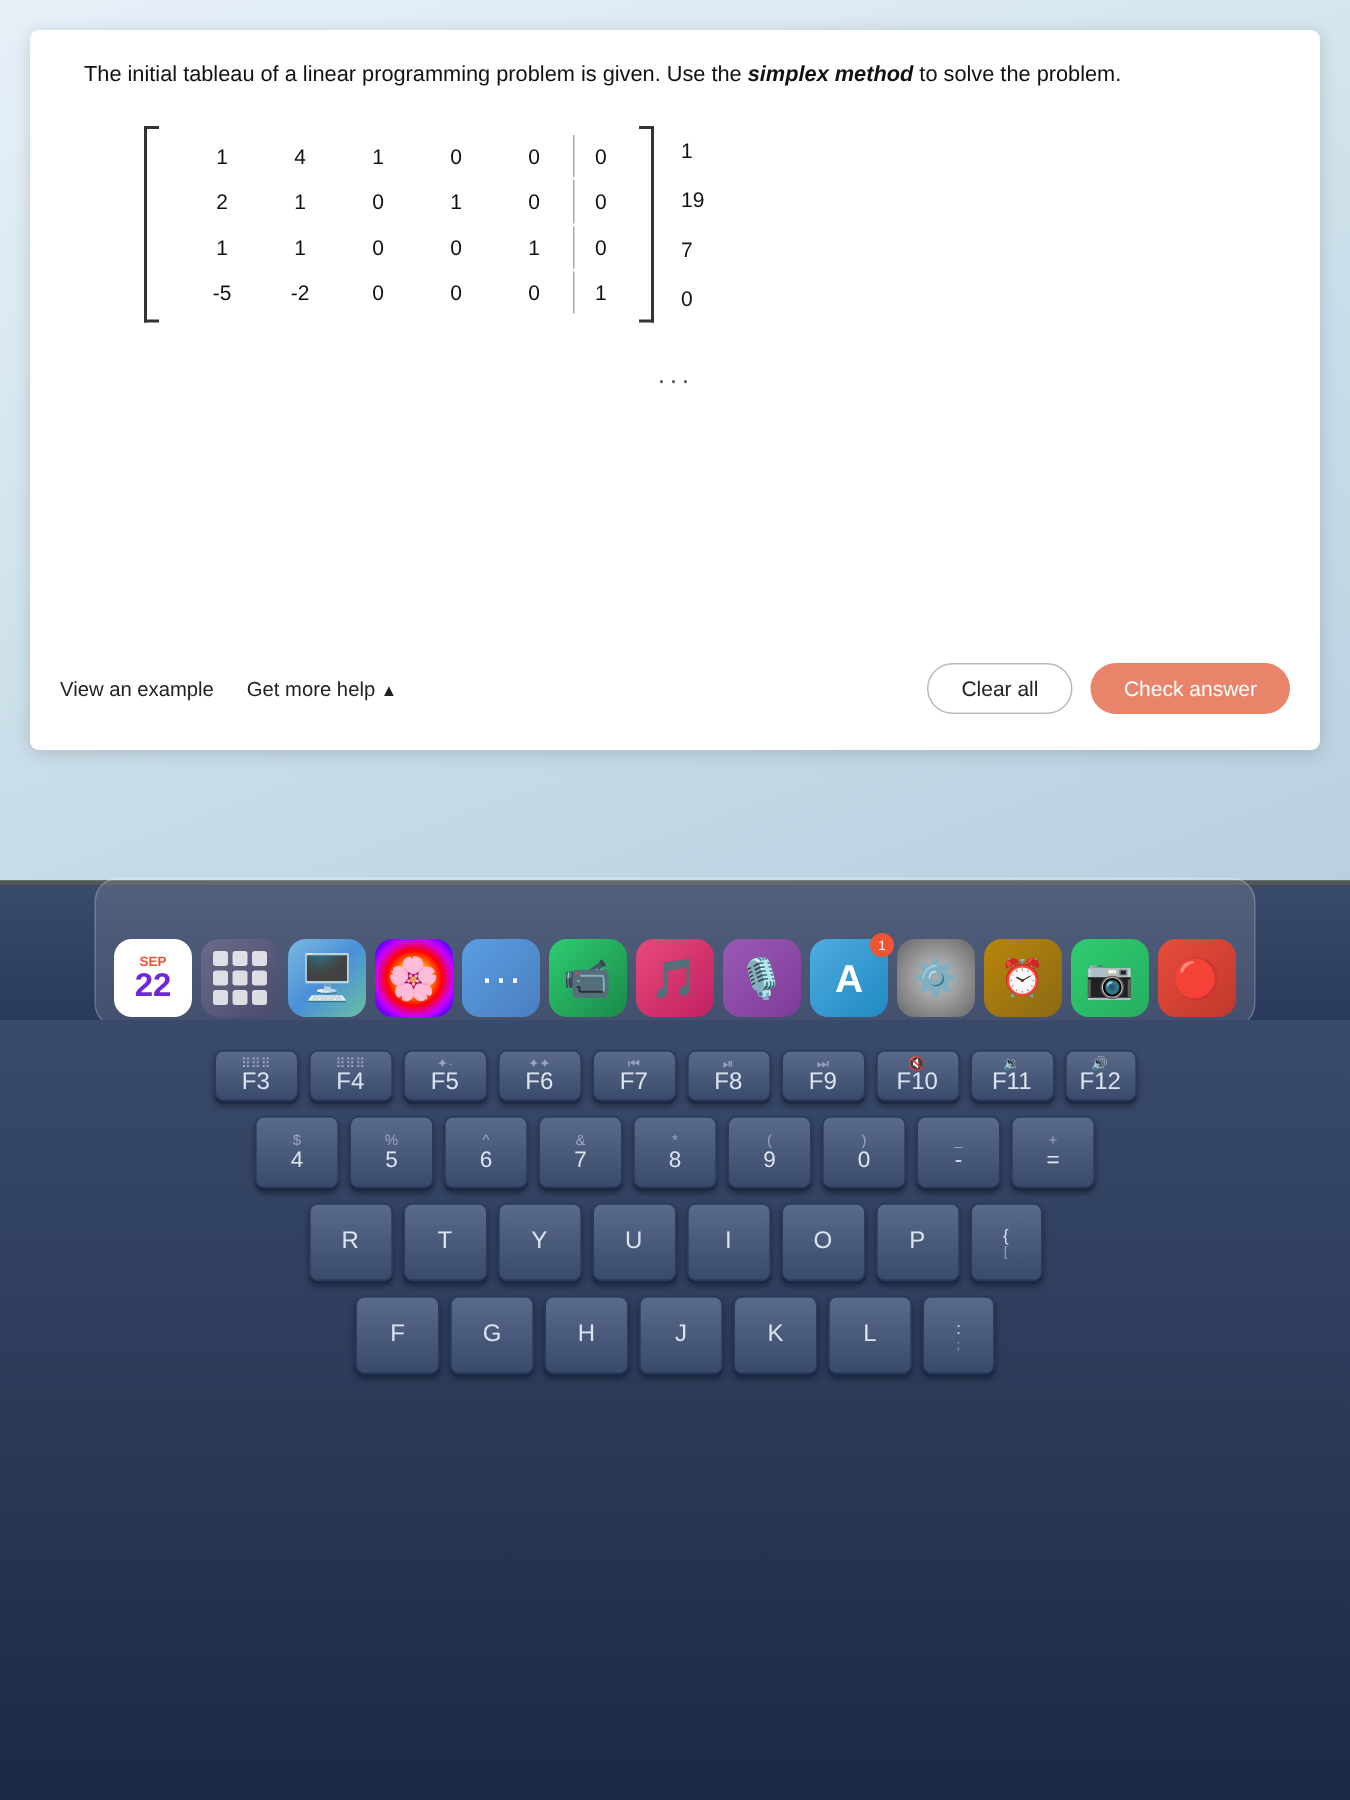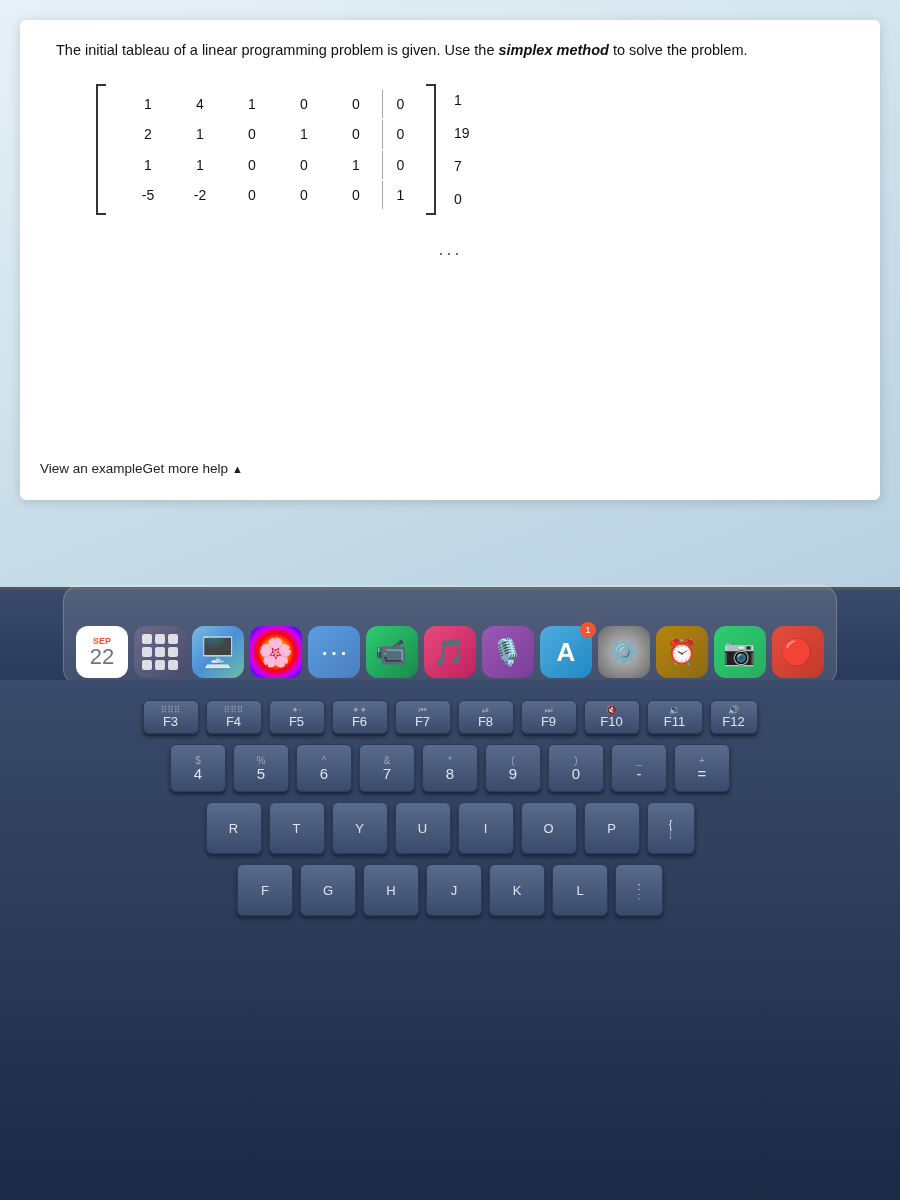--- a/index.html
+++ b/index.html
@@ -143,20 +143,21 @@
       bottom: 24px;
       left: 20px;
       right: 20px;
       display: flex;
       align-items: center;
       justify-content: space-between;
     }
 
     .bottom-left {
       display: flex;
+      gap: 22px;
     }
 
     .bottom-link {
       font-size: 13.5px;
       color: #222;
       text-decoration: none;
       cursor: pointer;
     }
 
     .bottom-link .arrow {
@@ -234,23 +235,23 @@
       margin-top: 32px;
     }
     .dock-item.calendar .cal-month {
       color: #e53;
       font-size: 9px;
       font-weight: 700;
       text-transform: uppercase;
       line-height: 1;
     }
     .dock-item.calendar .cal-day {
-      color: #737373;
+      color: #6d28d9;
       font-size: 22px;
-      font-weight: 400;
+      font-weight: 700;
       line-height: 1;
     }
 
     .dock-item.dots-grid {
       background: linear-gradient(135deg, #6a6a8a, #4a4a6a);
     }
 
     .dock-dot-grid {
       display: grid;
       grid-template-columns: repeat(3,10px);
@@ -330,21 +331,21 @@
       display: flex;
       flex-direction: column;
       align-items: center;
       justify-content: center;
       cursor: pointer;
       box-shadow: 0 2px 0 #1a2a45, 0 3px 4px rgba(0,0,0,0.4);
       position: relative;
     }
 
     .key .main-label {
-      font-size: 13px;
+      font-size: 16px;
       font-weight: 500;
       line-height: 1;
     }
 
     .key .sub-label {
       font-size: 9px;
       color: #9aA4c0;
       line-height: 1;
     }
 
@@ -469,20 +470,24 @@
 
 
     <div class="bottom-bar">
       <div class="bottom-left">
         <span class="bottom-link">View an example</span>
         <span class="bottom-link">
           <span>Get more help</span>
           <span class="arrow"> ▲</span>
         </span>
       </div>
+      <div class="bottom-right">
+        <button class="btn-clear">Clear all</button>
+        <button class="btn-check">Check answer</button>
+      </div>
     </div>
 
   </div>
 </div>
 
 <div class="laptop-bezel"></div>
 
 <div class="dock-area">
   <div class="dock">
 

